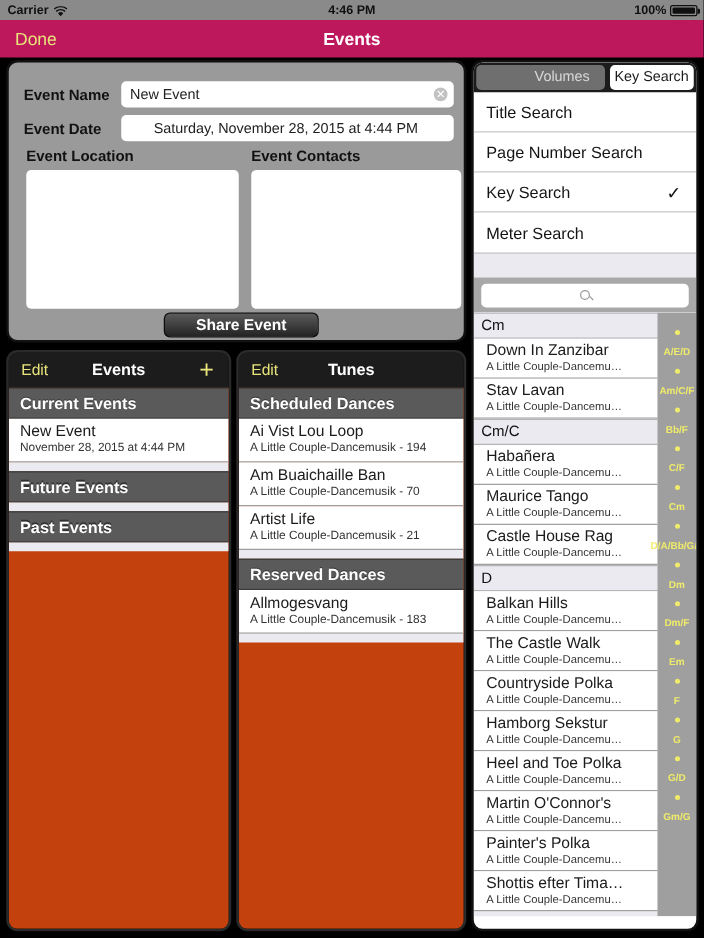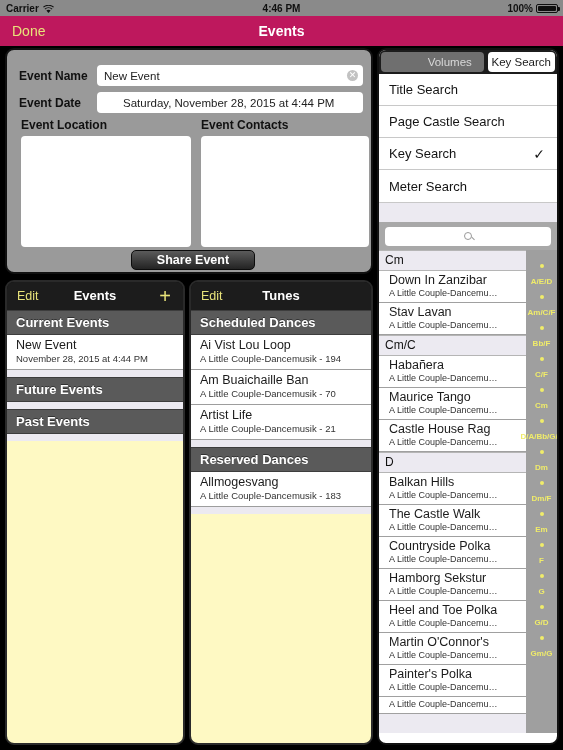--- a/index.html
+++ b/index.html
@@ -83,21 +83,21 @@
     border: 1px solid #0c0c0c;
   }
 
   
   #events-panel { left: 5px; top: 280px; width: 180px; height: 465px; }
   #tunes-panel  { left: 189px; top: 280px; width: 184px; height: 465px; }
   .list-toolbar { position: relative; height: 28px; background: #1c1c1c; }
   .tb-edit { position: absolute; left: 10px; top: 7px; color: #e8e37a; font-size: 12.5px; }
   .tb-title { position: absolute; left: 0; width: 100%; top: 6px; text-align: center; color: #fff; font-size: 13px; font-weight: bold; }
   .tb-plus { position: absolute; right: 12px; top: 2px; color: #e8e37a; font-size: 20px; font-weight: 300; line-height: 24px; }
-  .list-body { background: #fef9c3; height: calc(100% - 28px); overflow: hidden; }
+  .list-body { background: #c2410c; height: calc(100% - 28px); overflow: hidden; }
   .section-hdr {
     background: #5a5a5a; color: #fff; font-size: 13px; font-weight: bold;
     padding: 4px 9px; border-top: 1px solid #3d3d3d; border-bottom: 1px solid #3d3d3d;
     text-shadow: 0 -1px 0 rgba(0,0,0,.45);
   }
   .cell {
     background: #fff; padding: 3px 9px 4px 9px; border-bottom: 1px solid #9d9d9d;
   }
   .cell-title { font-size: 12.5px; color: #1b1b1b; line-height: 15px; }
   .cell-sub { font-size: 9.5px; color: #333; line-height: 12px; }
@@ -251,21 +251,21 @@
   <div class="panel" id="right-panel">
     <div class="seg-wrap" id="seg-wrap">
         <div class="seg inactive">Volumes</div>
         <div class="seg active">Key Search</div>
       </div>
     <div class="opt-list" id="opt-list">
         <div class="opt-row">
           <span>Title Search</span>
         </div>
         <div class="opt-row">
-          <span>Page Castle Search</span>
+          <span>Page Number Search</span>
         </div>
         <div class="opt-row">
           <span>Key Search</span>
           <span class="check">✓</span>
         </div>
         <div class="opt-row">
           <span>Meter Search</span>
         </div>
       </div>
     <div class="spacer-band"></div>
@@ -321,20 +321,21 @@
           </div>
           <div class="key-cell">
             <div class="key-cell-title">Martin O'Connor's</div>
             <div class="key-cell-sub">A Little Couple-Dancemu…</div>
           </div>
           <div class="key-cell">
             <div class="key-cell-title">Painter's Polka</div>
             <div class="key-cell-sub">A Little Couple-Dancemu…</div>
           </div>
           <div class="key-cell">
+            <div class="key-cell-title">Shottis efter Tima…</div>
             <div class="key-cell-sub">A Little Couple-Dancemu…</div>
           </div>
         </div>
       <div class="index-strip" id="index-strip">
           <div class="idx-dot"></div>
           <div class="idx-lbl">A/E/D</div>
           <div class="idx-dot"></div>
           <div class="idx-lbl">Am/C/F</div>
           <div class="idx-dot"></div>
           <div class="idx-lbl">Bb/F</div>

